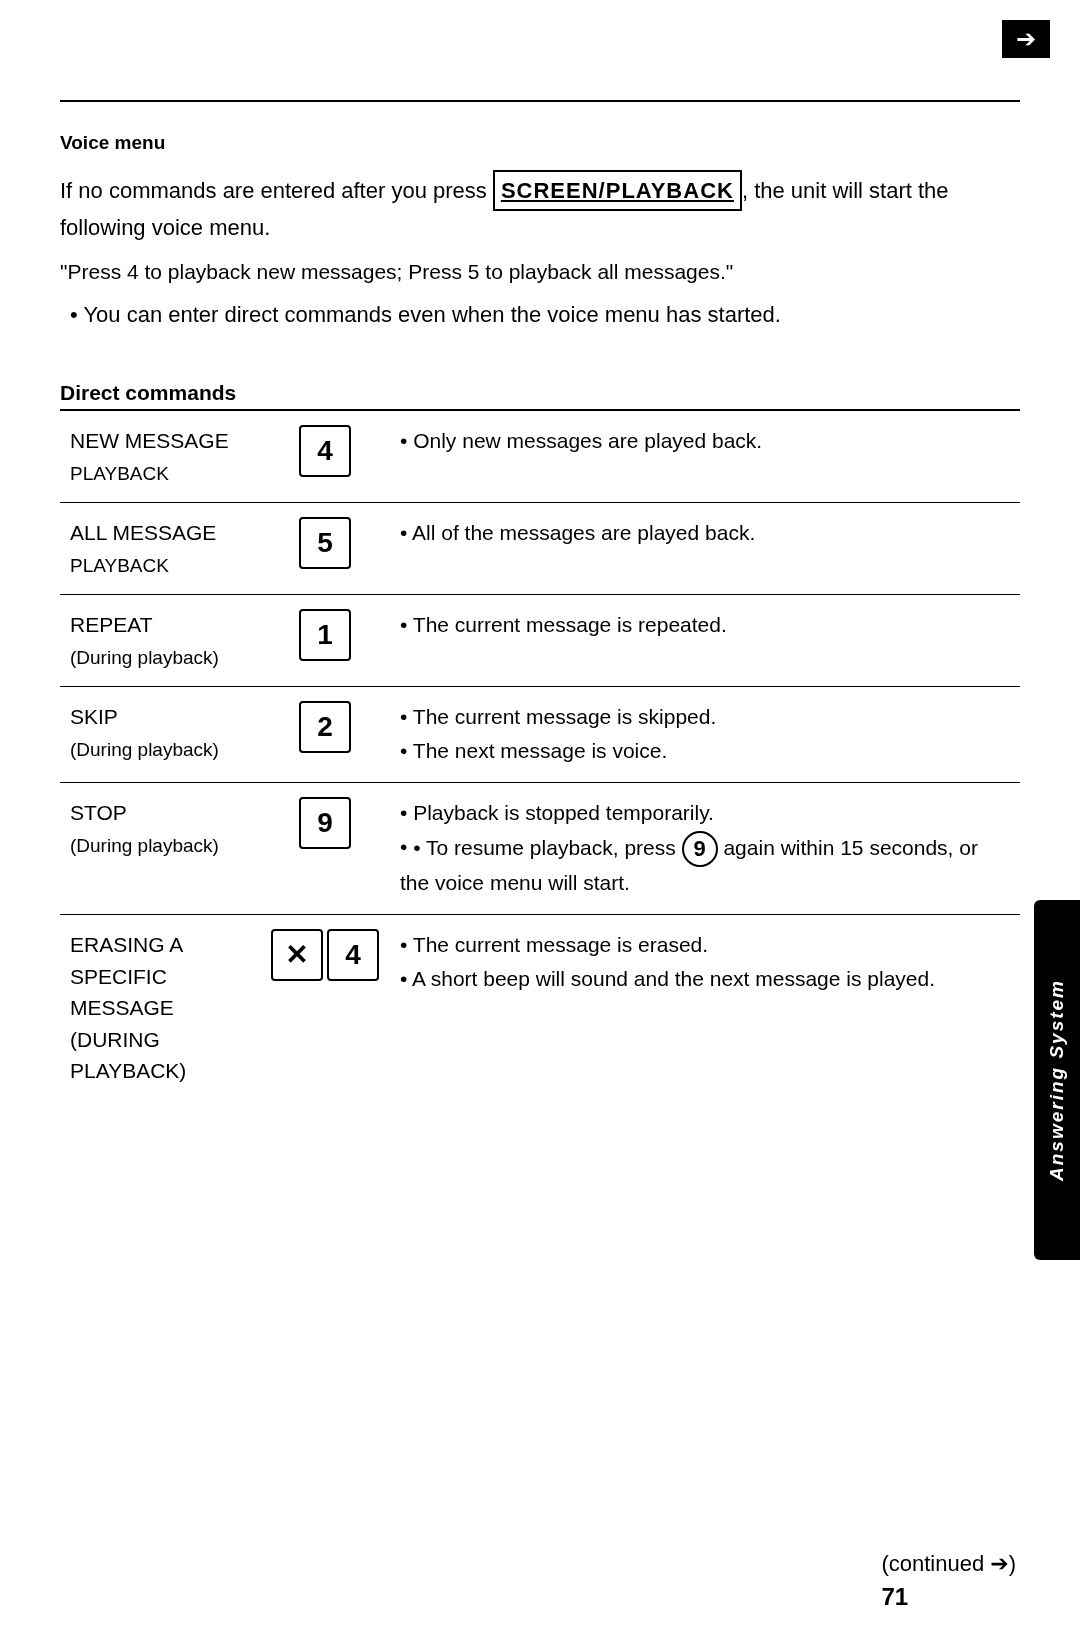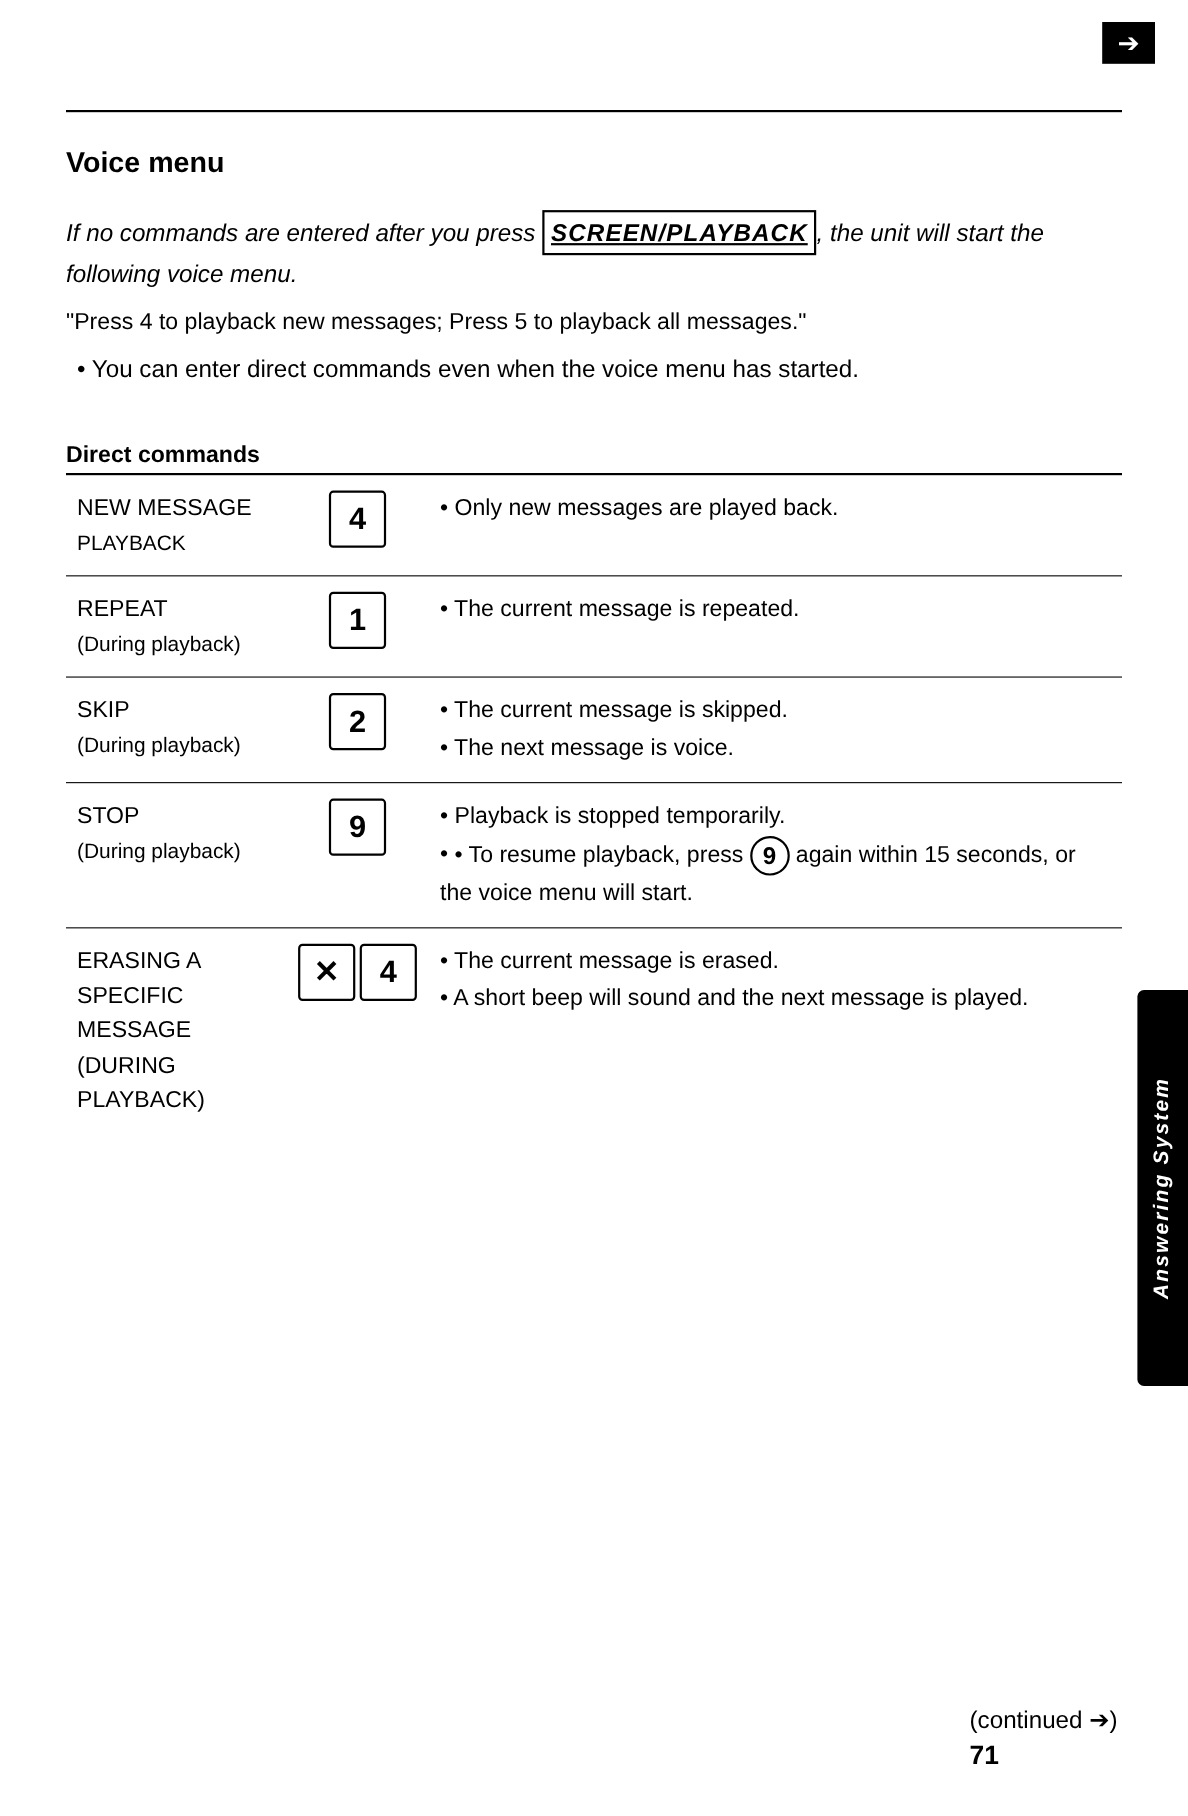--- a/index.html
+++ b/index.html
@@ -35,30 +35,29 @@
 
     
     .top-border {
       border-top: 2px solid #000;
       margin-top: 70px;
       margin-bottom: 30px;
     }
 
     
     .section-title {
-      font-size: 26px;
-      font-weight: bold;
-      margin-bottom: 28px;
+      font-size: 19px;
+      font-weight: bold;
+      margin-bottom: 16px;
     }
 
     .intro-text {
       font-size: 22px;
       line-height: 1.5;
       margin-bottom: 16px;
-      font-style: italic;
     }
 
     .screen-playback-btn {
       display: inline-block;
       border: 2px solid #000;
       padding: 2px 6px;
       font-size: 22px;
       font-weight: bold;
       text-decoration: underline;
       letter-spacing: 1px;
@@ -250,20 +249,27 @@
   <table class="commands-table">
     <tbody id="commands-tbody">
     <tr>
           <td class="col-label"><span>NEW MESSAGE</span><br><span class="sub-label">PLAYBACK</span></td>
           <td class="col-key"><span class="key-box">4</span></td>
           <td class="col-desc">
             <span class="bullet-item">Only new messages are played back.</span>
           </td>
         </tr>
         <tr>
+          <td class="col-label"><span>ALL MESSAGE</span><br><span class="sub-label">PLAYBACK</span></td>
+          <td class="col-key"><span class="key-box">5</span></td>
+          <td class="col-desc">
+            <span class="bullet-item">All of the messages are played back.</span>
+          </td>
+        </tr>
+        <tr>
           <td class="col-label"><span>REPEAT</span><br><span class="sub-label">(During playback)</span></td>
           <td class="col-key"><span class="key-box">1</span></td>
           <td class="col-desc">
             <span class="bullet-item">The current message is repeated.</span>
           </td>
         </tr>
         <tr>
           <td class="col-label"><span>SKIP</span><br><span class="sub-label">(During playback)</span></td>
           <td class="col-key"><span class="key-box">2</span></td>
           <td class="col-desc">

